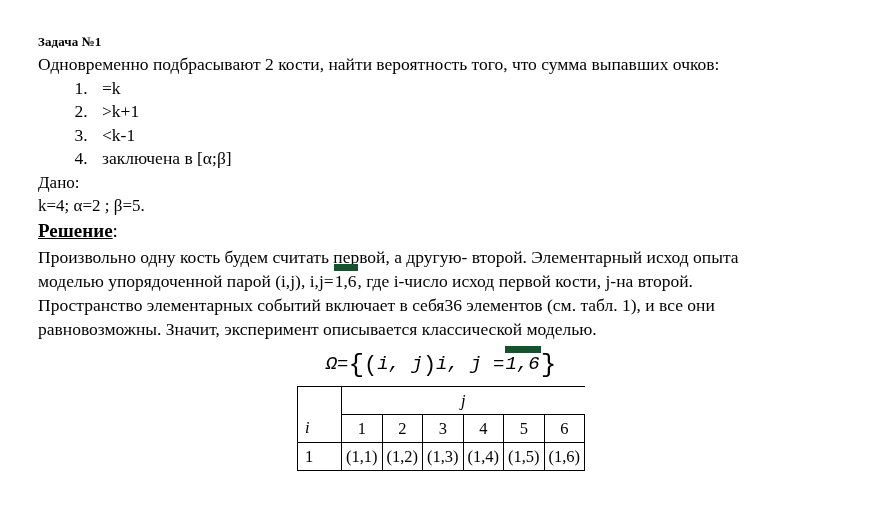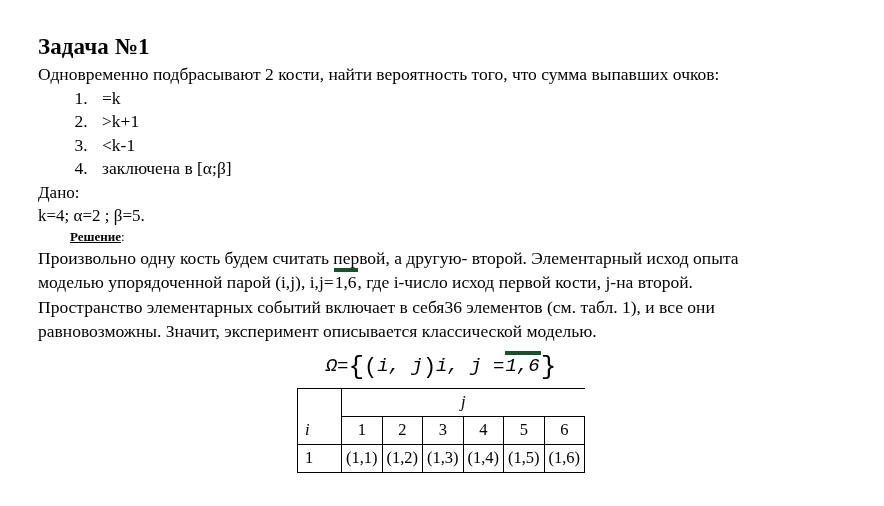--- a/index.html
+++ b/index.html
@@ -15,21 +15,21 @@
     overflow: hidden;
   }
   .page {
     position: relative;
     width: 884px;
     height: 506px;
     box-sizing: border-box;
     padding: 34px 40px 0 38px;
   }
   .title {
-    font-size: 23px;
+    font-size: 13px;
     font-weight: bold;
     margin: 0 0 3px 0;
     letter-spacing: 0.1px;
   }
   .body-line {
     font-size: 17.5px;
     line-height: 1.32;
     margin: 0;
     white-space: pre-wrap;
   }
@@ -40,36 +40,35 @@
     line-height: 1.33;
   }
   ol.enum li {
     padding-left: 10px;
   }
   .given {
     font-size: 17px;
     line-height: 1.32;
   }
   .solution-head {
-    font-size: 13px;
+    font-size: 19px;
     line-height: 1.4;
     margin-top: 1px;
-    margin-left: 32px;
   }
   .solution-head .u {
     font-weight: bold;
     text-decoration: underline;
   }
   .para {
     font-size: 17.5px;
     line-height: 1.38;
     margin: 0;
   }
   .overline {
-    border-top: 4px solid #14532d;
+    border-top: 7px solid #14532d;
     padding: 0 1px;
   }
   .formula {
     text-align: center;
     font-family: Liberation Mono, monospace;
     font-style: italic;
     font-size: 19px;
     margin: 9px 0 0 0;
   }
   .formula .brace {

